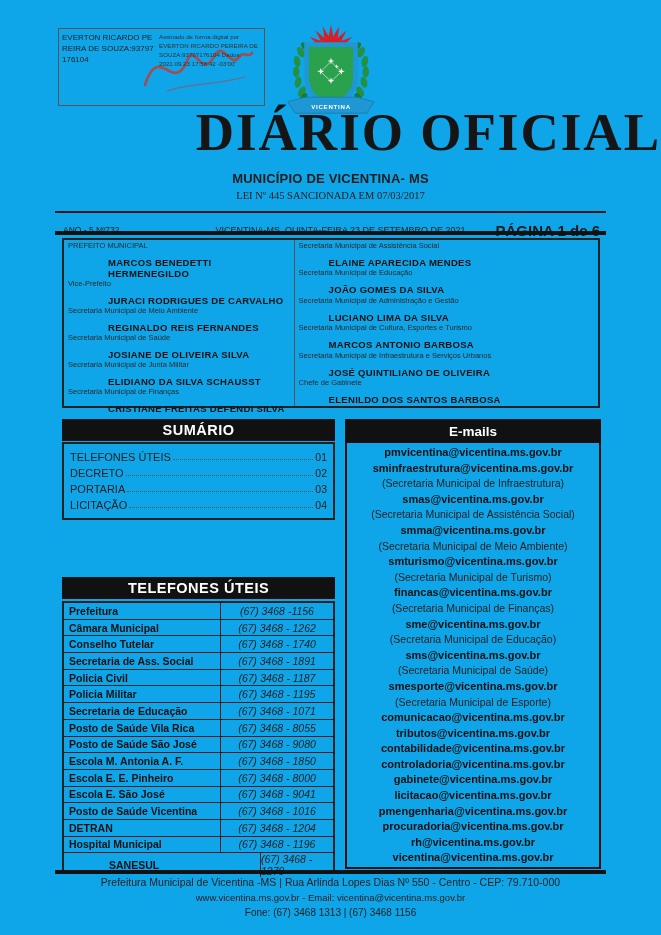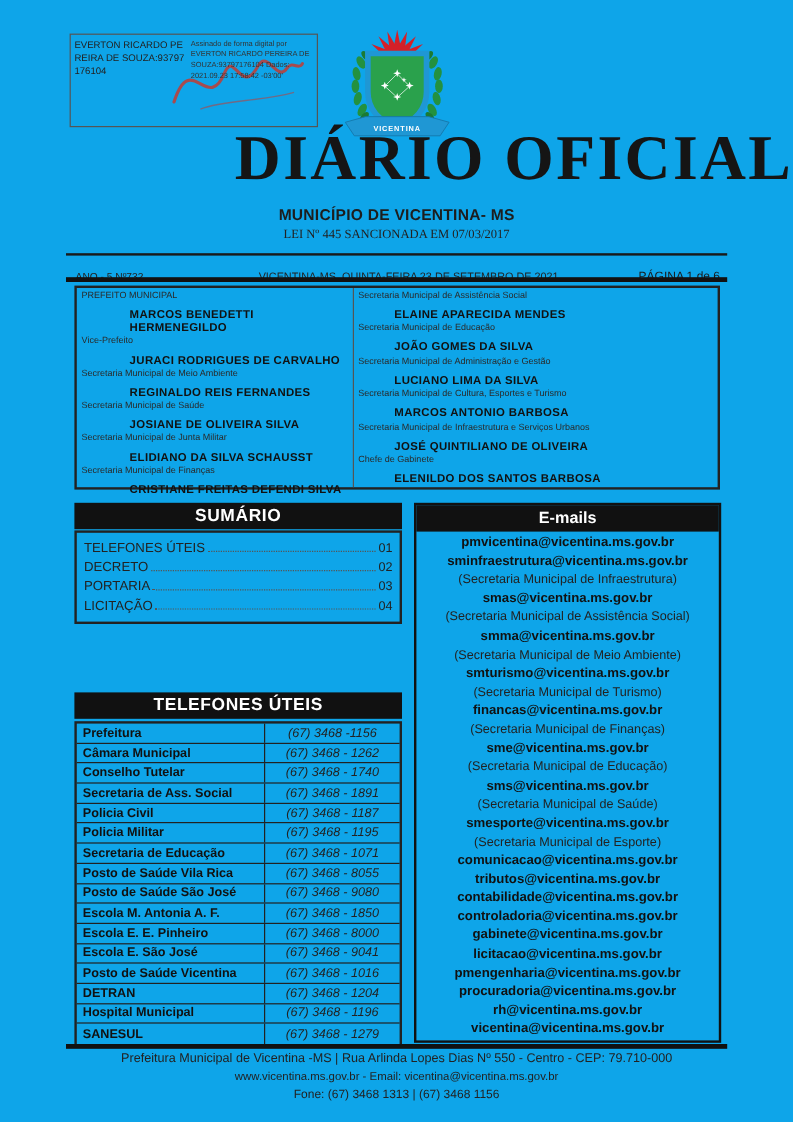--- a/index.html
+++ b/index.html
@@ -26,21 +26,21 @@
     font-size:13px; font-weight:bold; letter-spacing:0.2px; color:#1d1d1d; }
   .lei { position:absolute; top:190px; left:0; width:100%; text-align:center;
     font-family:"Liberation Serif", serif; font-size:10.5px; color:#222; }
   
   .rule-thin { position:absolute; left:55px; width:551px; height:2px; background:#1a1a1a; }
   .rule-thick { position:absolute; left:55px; width:551px; height:3.5px; background:#111; }
   .edition { position:absolute; left:55px; top:213px; width:551px; height:34px;
     display:flex; align-items:center; }
   .ed-left { width:150px; padding-left:8px; font-size:8.5px; color:#222; }
   .ed-center { flex:1; text-align:center; font-size:9px; color:#222; }
-  .ed-right { width:130px; text-align:right; padding-right:6px; font-size:10px; color:#1a1a1a; }
+  .ed-right { width:130px; text-align:right; padding-right:6px; font-size:15px; color:#1a1a1a;font-weight:bold; }
   
   .officials { position:absolute; left:62px; top:238px; width:538px; height:170px;
     border:2px solid #222; display:flex; }
   .off-col { display:flex; flex-direction:column; justify-content:space-between; padding:1px 2px; }
   .off-col.left { width:43%; }
   .off-col.right { width:57%; border-left:1px solid #555; }
   .off-label { font-size:7.5px; color:#2a2a2a; padding-left:2px; }
   .off-name { font-size:9.5px; font-weight:bold; letter-spacing:0.3px; color:#111; padding-left:42px; margin-top:7px; }
   .off-col.right .off-name { padding-left:32px; }
   
@@ -53,21 +53,21 @@
   .sum-row { display:flex; align-items:flex-end; font-size:11px; color:#222; }
   .sum-leader { flex:1; border-bottom:1.5px dotted #555; margin:0 2px 3px 2px; }
   .sum-page { font-size:10.5px; }
   
   .ph-header { position:absolute; left:62px; top:577px; width:273px; height:22px;
     font-size:14.5px; line-height:22px; letter-spacing:0.5px; }
   .ph-table { position:absolute; left:62px; top:601px; width:273px;
     border:2px solid #222; }
   .ph-row { display:grid; grid-template-columns:156px 1fr; height:16.7px;
     border-bottom:1.6px solid #222; }
-  .ph-row:last-child { border-bottom:none; }
+  .ph-row:last-child { border-bottom:none;margin-left:40px; }
   .ph-name { font-size:10.5px; font-weight:bold; color:#111; padding-left:5px;
     display:flex; align-items:center; }
   .ph-num { font-size:10.5px; font-style:italic; color:#222; border-left:1.6px solid #222;
     display:flex; align-items:center; justify-content:center; }
   
   .emails-box { position:absolute; left:345px; top:419px; width:256px; height:450px;
     border:2.5px solid #111; }
   .em-header { height:22px; font-size:13.5px; line-height:22px; }
   .em-list { padding-top:2px; text-align:center; }
   .em-line { font-size:11px; font-weight:bold; line-height:15.6px; color:#111; }

